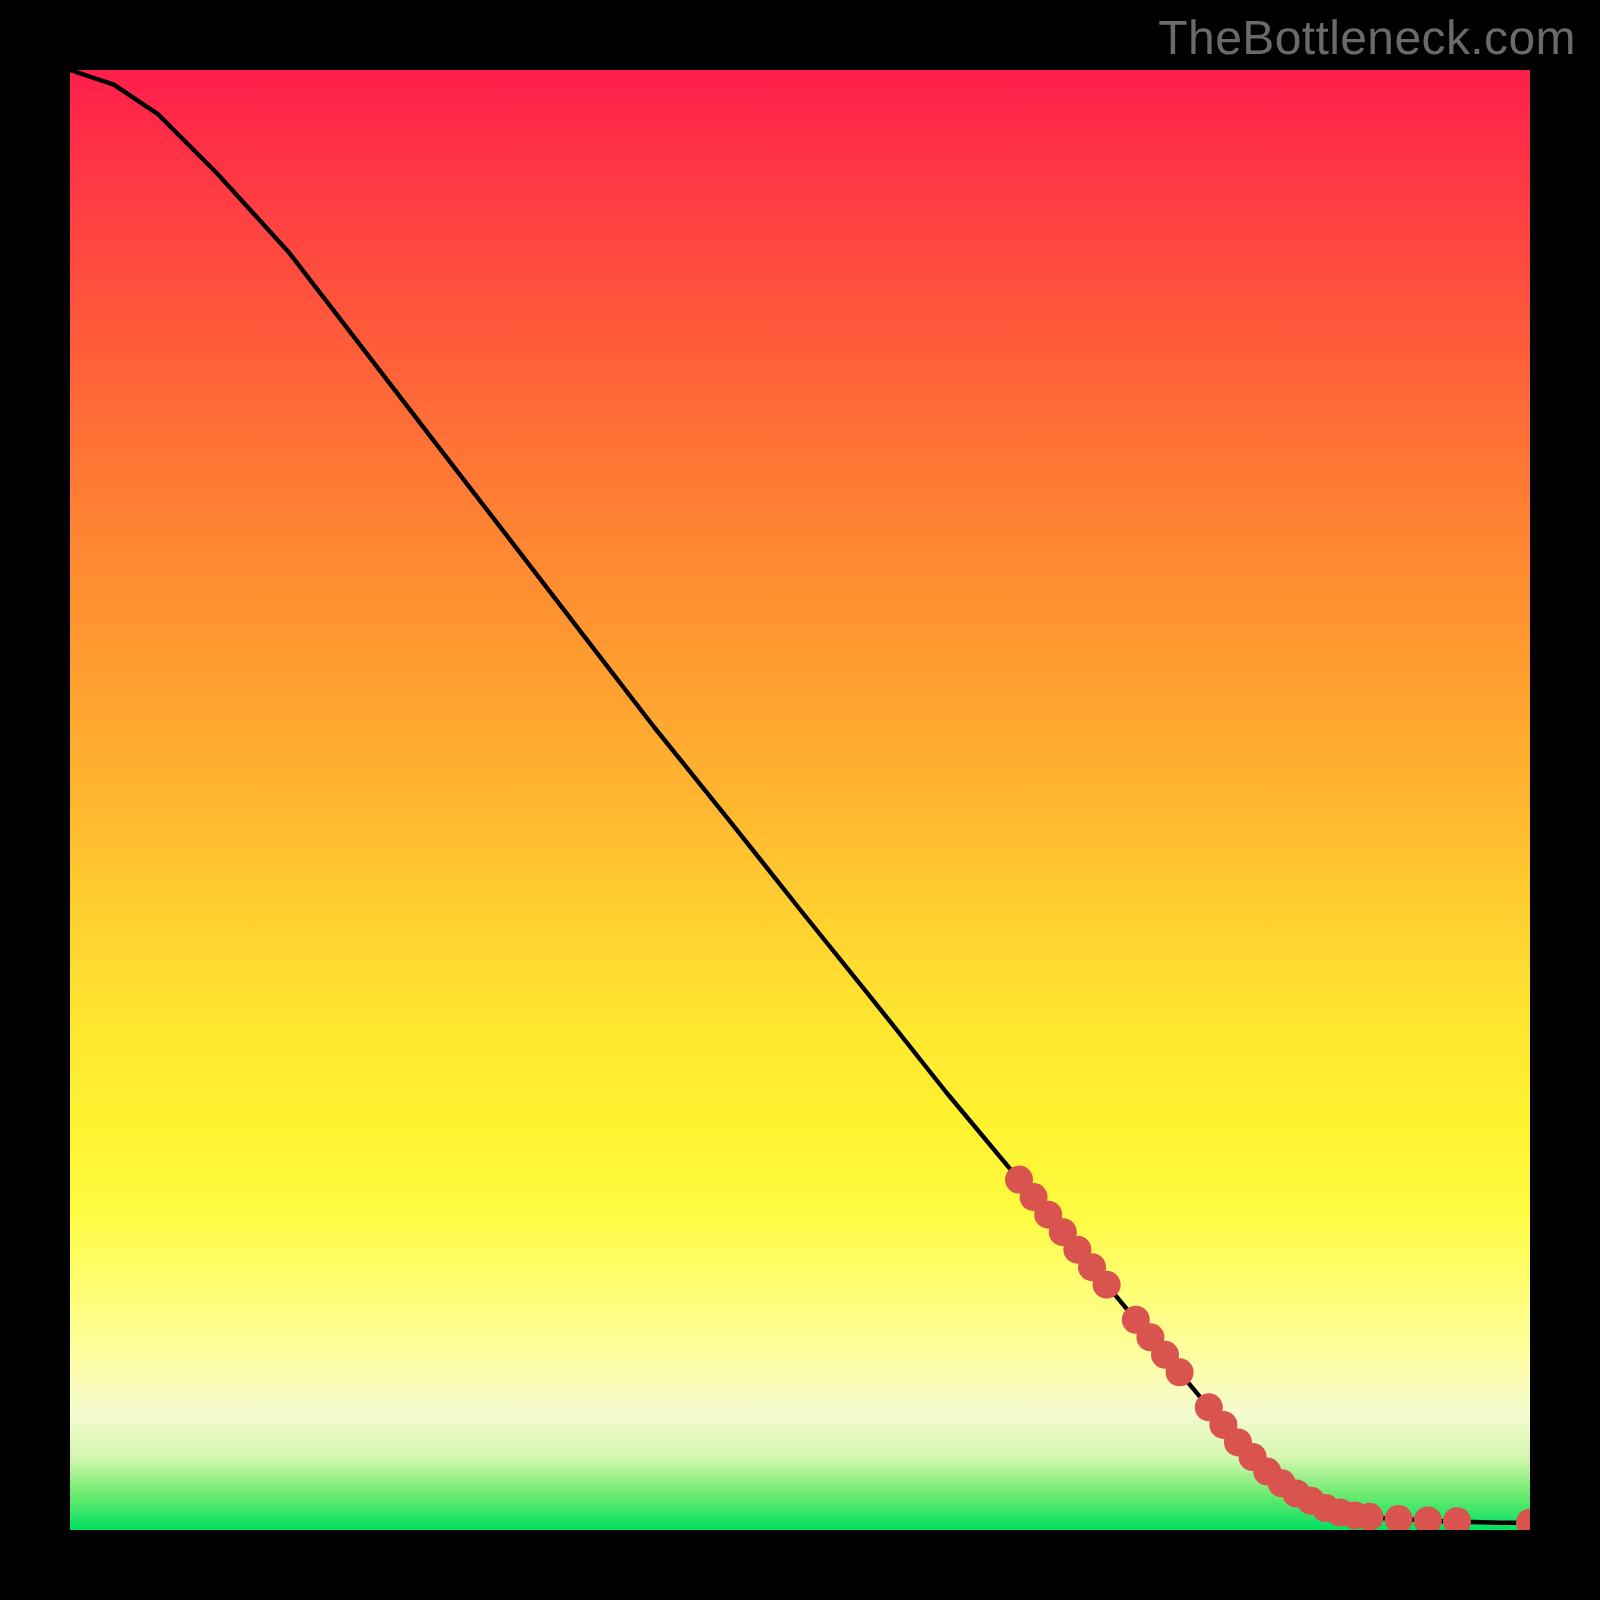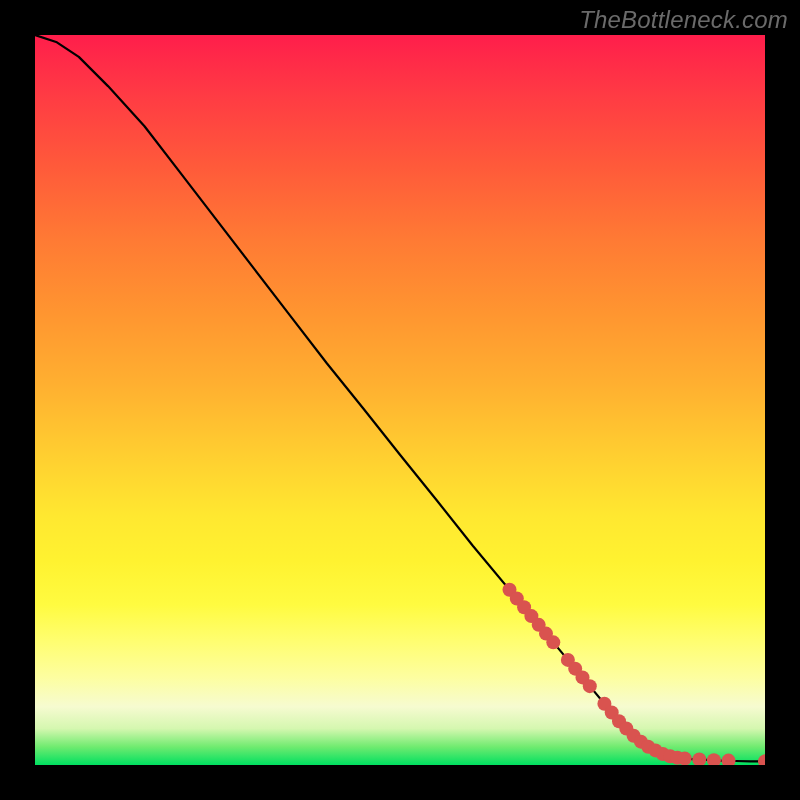--- a/index.html
+++ b/index.html
@@ -46,21 +46,20 @@
     );
   }
   .watermark {
     position: absolute;
     top: 6px;
     right: 12px;
     color: #6a6a6a;
     font-size: 24px;
     font-weight: 400;
     letter-spacing: 0.2px;
-    font-style: italic;
   }
   svg.plot-svg {
     position: absolute;
     left: 0;
     top: 0;
     width: 730px;
     height: 730px;
   }
   .curve {
     fill: none;

